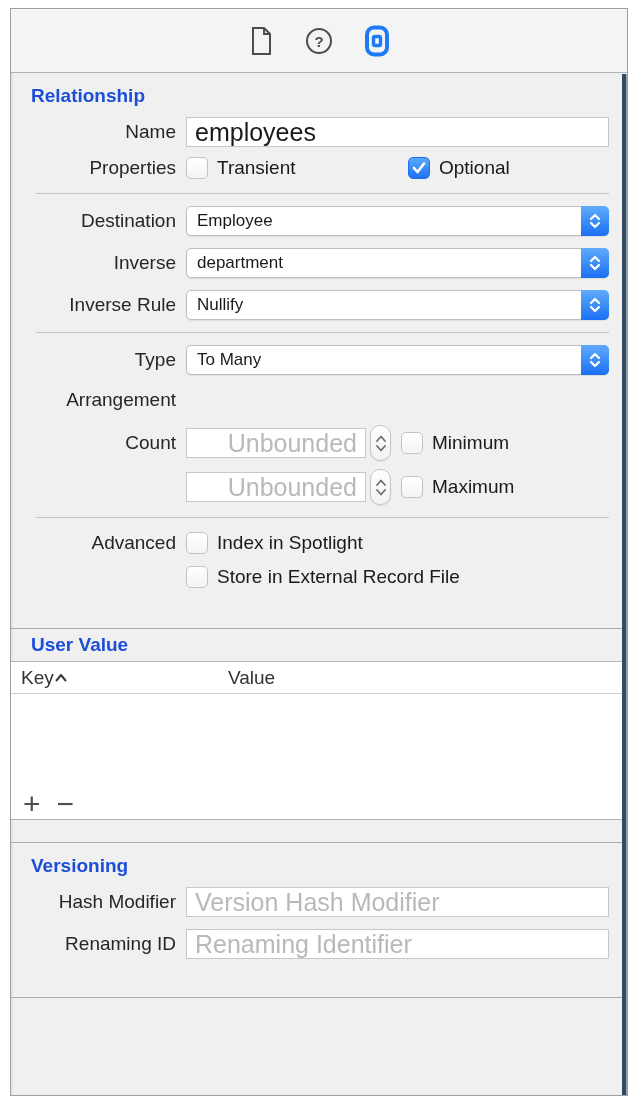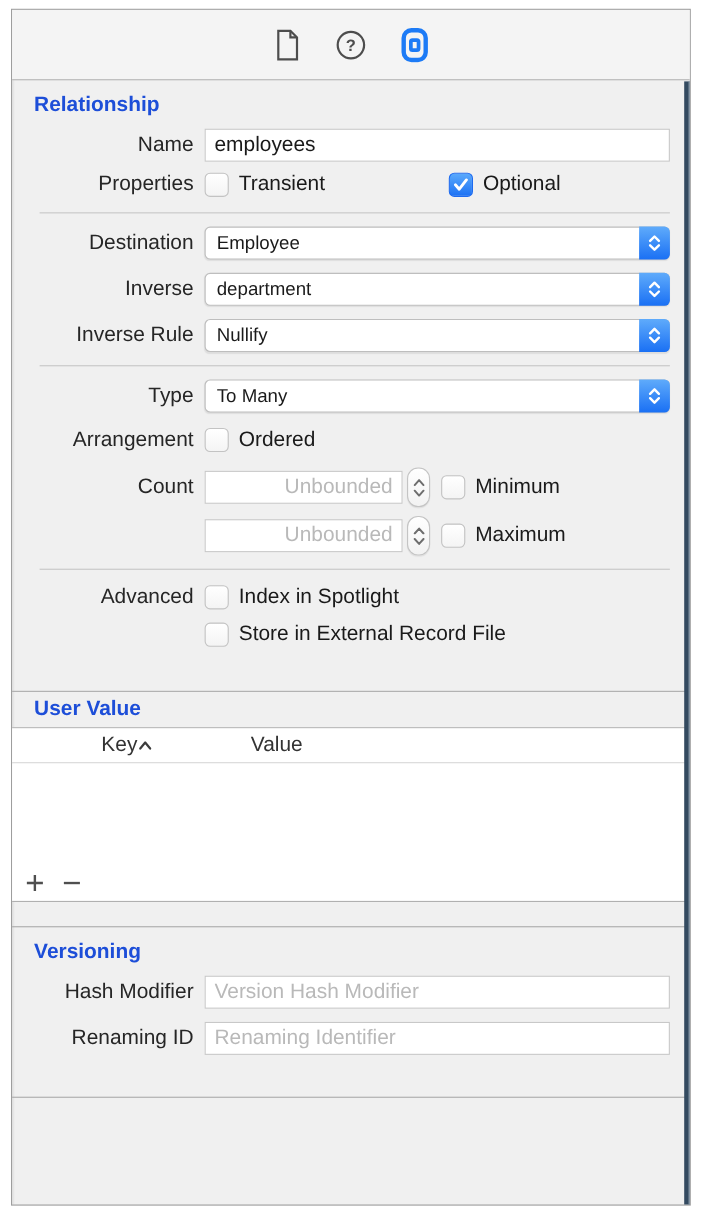--- a/index.html
+++ b/index.html
@@ -19,21 +19,21 @@
   .dark-edge { position:absolute; top:65px; bottom:0; right:0; width:5px;
     background:#334a60; border-right:1px solid #93a2b0; z-index:9; }
 
   
   .section { padding-top:0; }
   .sec-title { font-size:19px; font-weight:bold; color:#1d4ed8; margin:12px 0 10px 20px; line-height:22px; }
   .row { display:flex; align-items:center; margin:0 18px 8px 0; }
   .row .lbl { flex:0 0 175px; text-align:right; padding-right:10px; font-size:19px; color:#262626; }
   .row .ctl { flex:1; display:flex; align-items:center; position:relative; }
 
-  .txt { width:100%; height:30px; border:1px solid #c8c8c8; background:#fff; font-size:19px;
+  .txt { width:100%; height:30px; border:1px solid #c8c8c8; background:#fff; font-size:25px;
     color:#1a1a1a; padding:0 8px; font-family:"Liberation Sans", sans-serif; outline:none; }
   .txt::placeholder { color:#b9b9b9; opacity:1; }
   .txt.right { text-align:right; }
 
   .dropdown { position:relative; width:100%; height:30px; background:#fff; border:1px solid #bebebe;
     border-radius:5px; line-height:28px; font-size:17px; color:#1a1a1a; padding-left:10px;
     box-shadow:0 1px 1px rgba(0,0,0,0.08); }
   .dd-cap { position:absolute; top:-1px; right:-1px; width:28px; height:30px;
     background:linear-gradient(#5fabfb, #1a70f4); border-radius:0 5px 5px 0;
     display:flex; align-items:center; justify-content:center; }
@@ -53,21 +53,21 @@
     box-shadow:0 1px 1px rgba(0,0,0,0.08); }
 
   .divider { border-top:1px solid #c6c6c6; margin:12px 18px 12px 25px; }
   .secline { border-top:1px solid #ababab; }
 
   
   .ui-band { height:32px; display:flex; align-items:center; }
   .ui-band .sec-title { margin:0 0 0 20px; }
   .ui-header { height:33px; background:#fff; border-top:1px solid #b7b7b7; border-bottom:1px solid #cfcfcf;
     display:flex; align-items:center; font-size:19px; color:#333; }
-  .ui-key { flex:0 0 205px; display:flex; align-items:center; justify-content:center;
+  .ui-key { flex:0 0 205px; display:flex; align-items:center; justify-content:flex-start;
     padding:0 6px 0 10px; }
   .ui-val { padding-left:12px; }
   .ui-body { height:126px; background:#fff; border-bottom:1px solid #b0b0b0; position:relative; }
   .ui-btns { position:absolute; left:12px; bottom:0; display:flex; gap:16px;
     font-size:30px; color:#4f4f4f; line-height:30px; }
   .ui-btns span { cursor:default; }
 
   .gap22 { height:22px; }
   .pad38 { height:38px; }
   .filler { flex:1; }
@@ -189,28 +189,20 @@
                 <polyline points="4,7 8,3 12,7" fill="none" stroke="#fff" stroke-width="2.2" stroke-linecap="round" stroke-linejoin="round"></polyline>
                 <polyline points="4,11 8,15 12,11" fill="none" stroke="#fff" stroke-width="2.2" stroke-linecap="round" stroke-linejoin="round"></polyline>
               </svg>
           </span>
         </div>
       </div>
     </div>
 
     <div class="row" style="height:26px; margin-bottom:12px">
       <div class="lbl">Arrangement</div>
-      <div class="ctl">
-        <div class="cbgroup">
-          <span class="checkbox">
-            
-          </span>
-          <span>Ordered</span>
-        </div>
-      </div>
     </div>
 
     <div class="row">
       <div class="lbl">Count</div>
       <div class="ctl">
         <input class="txt right" style="width: 180px; flex: 0 0 180px;" type="text" placeholder="Unbounded">
         <span class="stepper">
           <svg width="12" height="7" viewBox="0 0 12 7">
               <polyline points="2,6 6,1.5 10,6" fill="none" stroke="#6e6e6e" stroke-width="1.8" stroke-linecap="round" stroke-linejoin="round"></polyline>
             </svg>

